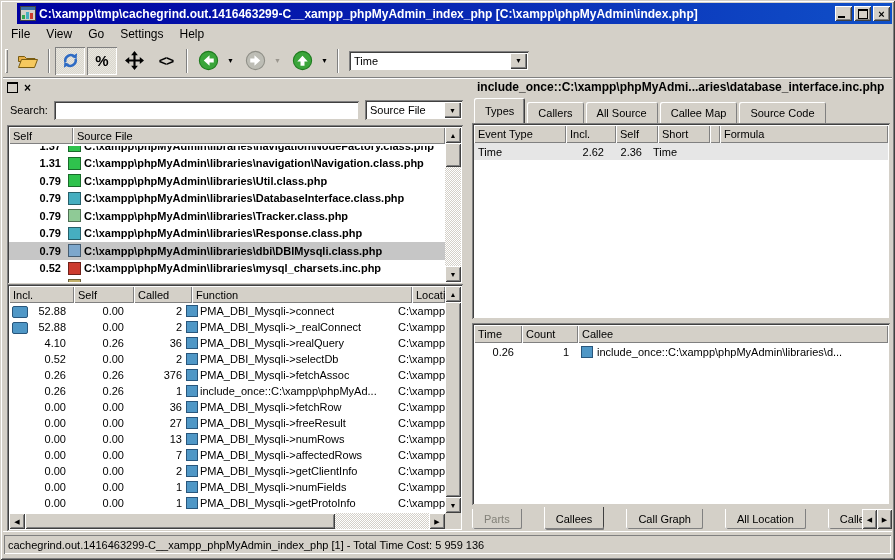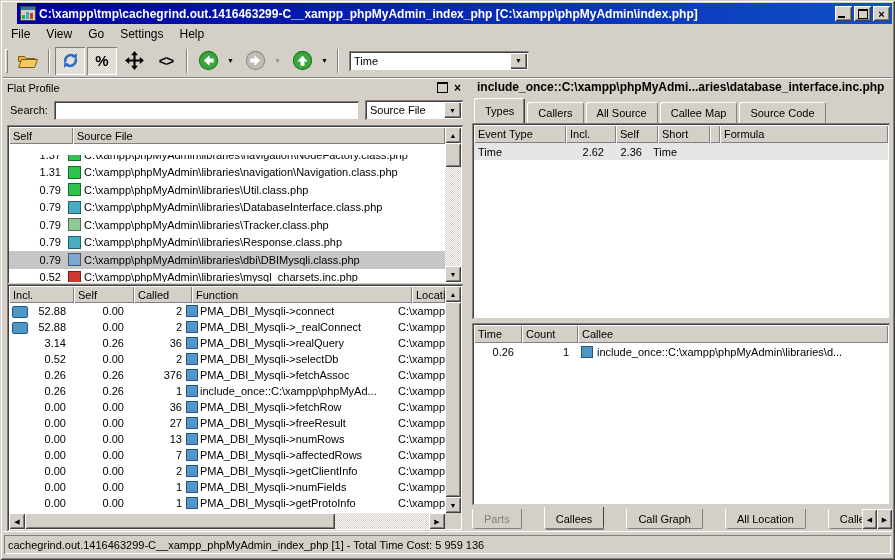--- a/index.html
+++ b/index.html
@@ -70,21 +70,21 @@
   .lv-head{position:absolute;top:2px;left:2px;right:18px;height:17px;display:flex;}
   .hcell{background:#d4d0c8;box-shadow:inset 1px 1px 0 #ffffff, inset -1px -1px 0 #808080;
          display:flex;align-items:center;padding:0 4px;white-space:nowrap;overflow:hidden;flex:0 0 auto;}
   .hfill{flex:1 1 auto;}
   .lv-body{position:absolute;left:2px;background:#fff;overflow:hidden;}
   .row{display:flex;align-items:center;white-space:nowrap;}
   .cicon{width:11px;height:11px;display:inline-block;border:1px solid rgba(0,0,0,.45);margin:0 3px 0 1px;flex:0 0 auto;}
   .sqicon{width:10px;height:10px;display:inline-block;background:#4f97c6;border:1px solid #28567c;margin-right:2px;flex:0 0 auto;}
   
   .src-list{top:47px;left:3px;right:3px;height:155px;}
-  .src-body{top:30px;right:18px;bottom:2px;}
+  .src-body{top:21px;right:18px;bottom:2px;font-weight:bold;}
   .src-rows{margin-top:-9px;}
   .src-row{height:17.5px;}
   .src-row.sel{background:#c6c6c6;}
   .c-sself{width:52px;text-align:right;padding-right:6px;flex:0 0 auto;display:block;}
   .c-sfile{flex:1;overflow:hidden;}
   
   .vsb{position:absolute;top:2px;right:2px;width:16px;}
   .hsb{position:absolute;left:2px;bottom:2px;height:16px;}
   .sb-btn{width:16px;height:16px;background:#d4d0c8;display:flex;align-items:center;justify-content:center;
           font-size:7px;line-height:7px;
@@ -259,21 +259,20 @@
       <span class="combo-btn">
           <span>▼</span>
         </span>
     </div>
   </div>
 
   <div class="main">
 
     <div class="left-panel">
       <div class="dock-header">
-        <span class="dtitle">Flat Profile</span>
         <span class="dock-icons">
           <span class="float-icon"></span>
           <span class="xglyph">×</span>
         </span>
       </div>
       <div class="search-row">
         <label>Search:</label>
         <input class="search-input" value="" style="">
         <div class="combo grp-combo">
           <span class="combo-text">Source File</span>
@@ -373,21 +372,21 @@
     <span class="c-incl"><span class="baricon"></span><span>52.88</span></span>
     <span class="c-self">0.00</span>
     <span class="c-called">2</span>
     <span class="c-fn">
                   <span class="sqicon"></span>
                   <span style="overflow:hidden;white-space:nowrap">PMA_DBI_Mysqli-&gt;_realConnect</span>
                 </span>
     <span class="c-loc">C:\xampp\phpMy...</span>
   </div>
               <div class="row fn-row">
-    <span class="c-incl"><span>3.14</span></span>
+    <span class="c-incl"><span>4.10</span></span>
     <span class="c-self">0.26</span>
     <span class="c-called">36</span>
     <span class="c-fn">
                   <span class="sqicon"></span>
                   <span style="overflow:hidden;white-space:nowrap">PMA_DBI_Mysqli-&gt;realQuery</span>
                 </span>
     <span class="c-loc">C:\xampp\phpMy...</span>
   </div>
               <div class="row fn-row">
     <span class="c-incl"><span>0.52</span></span>

